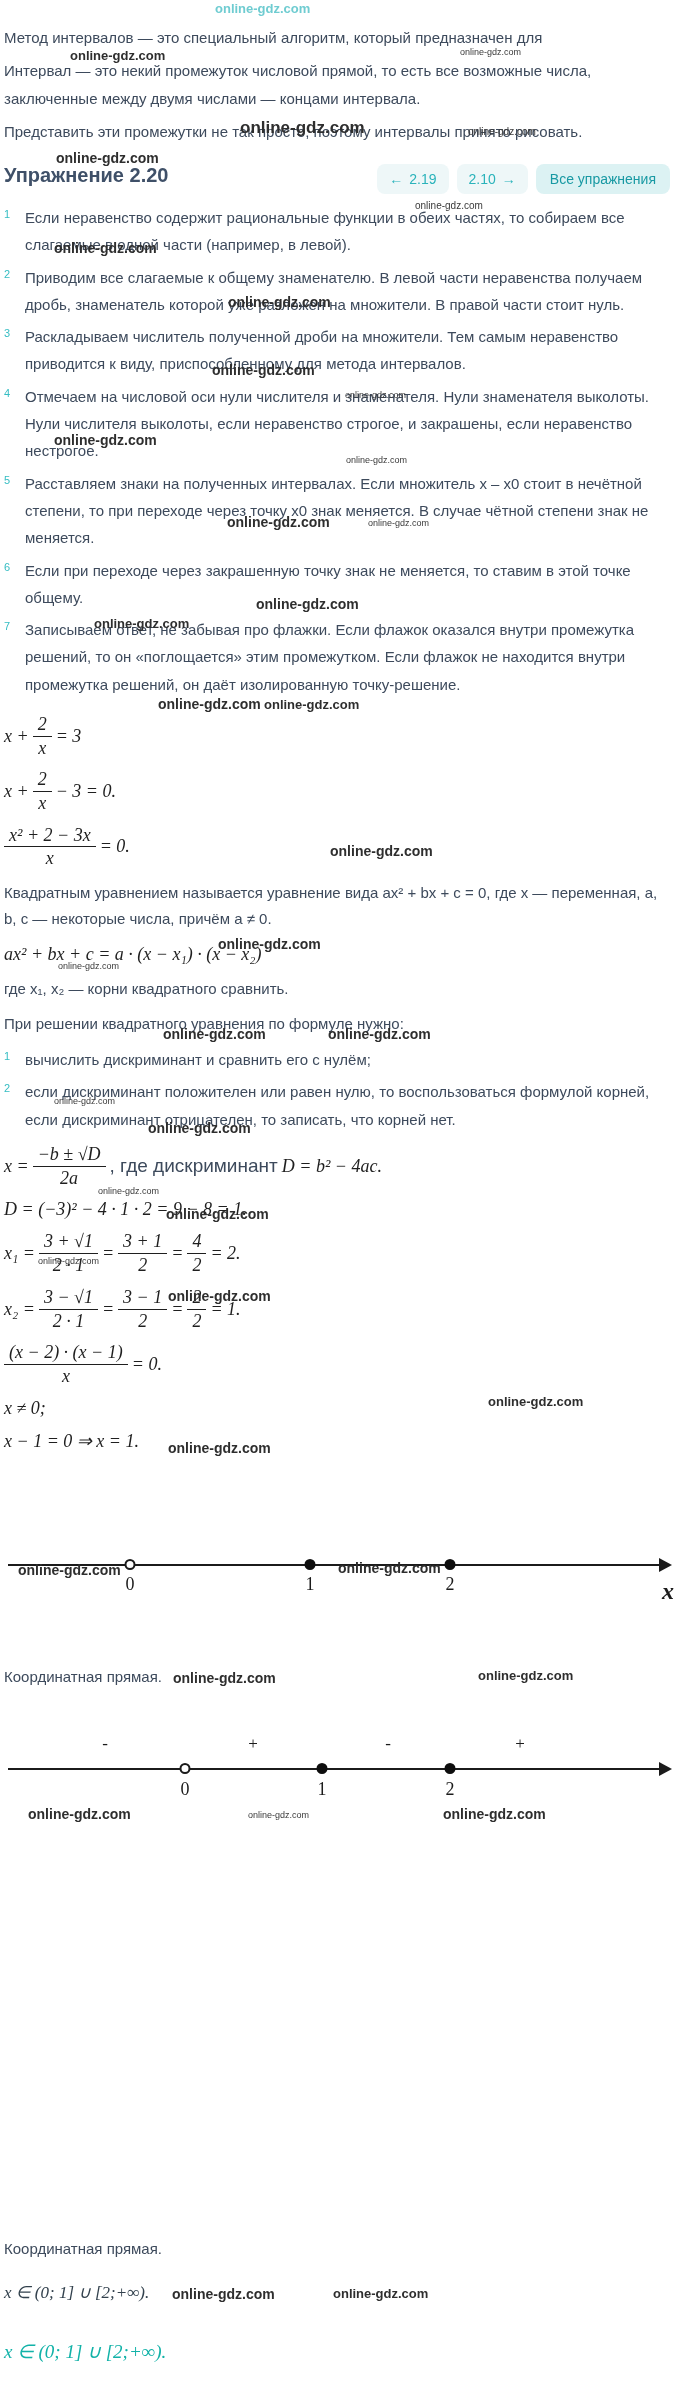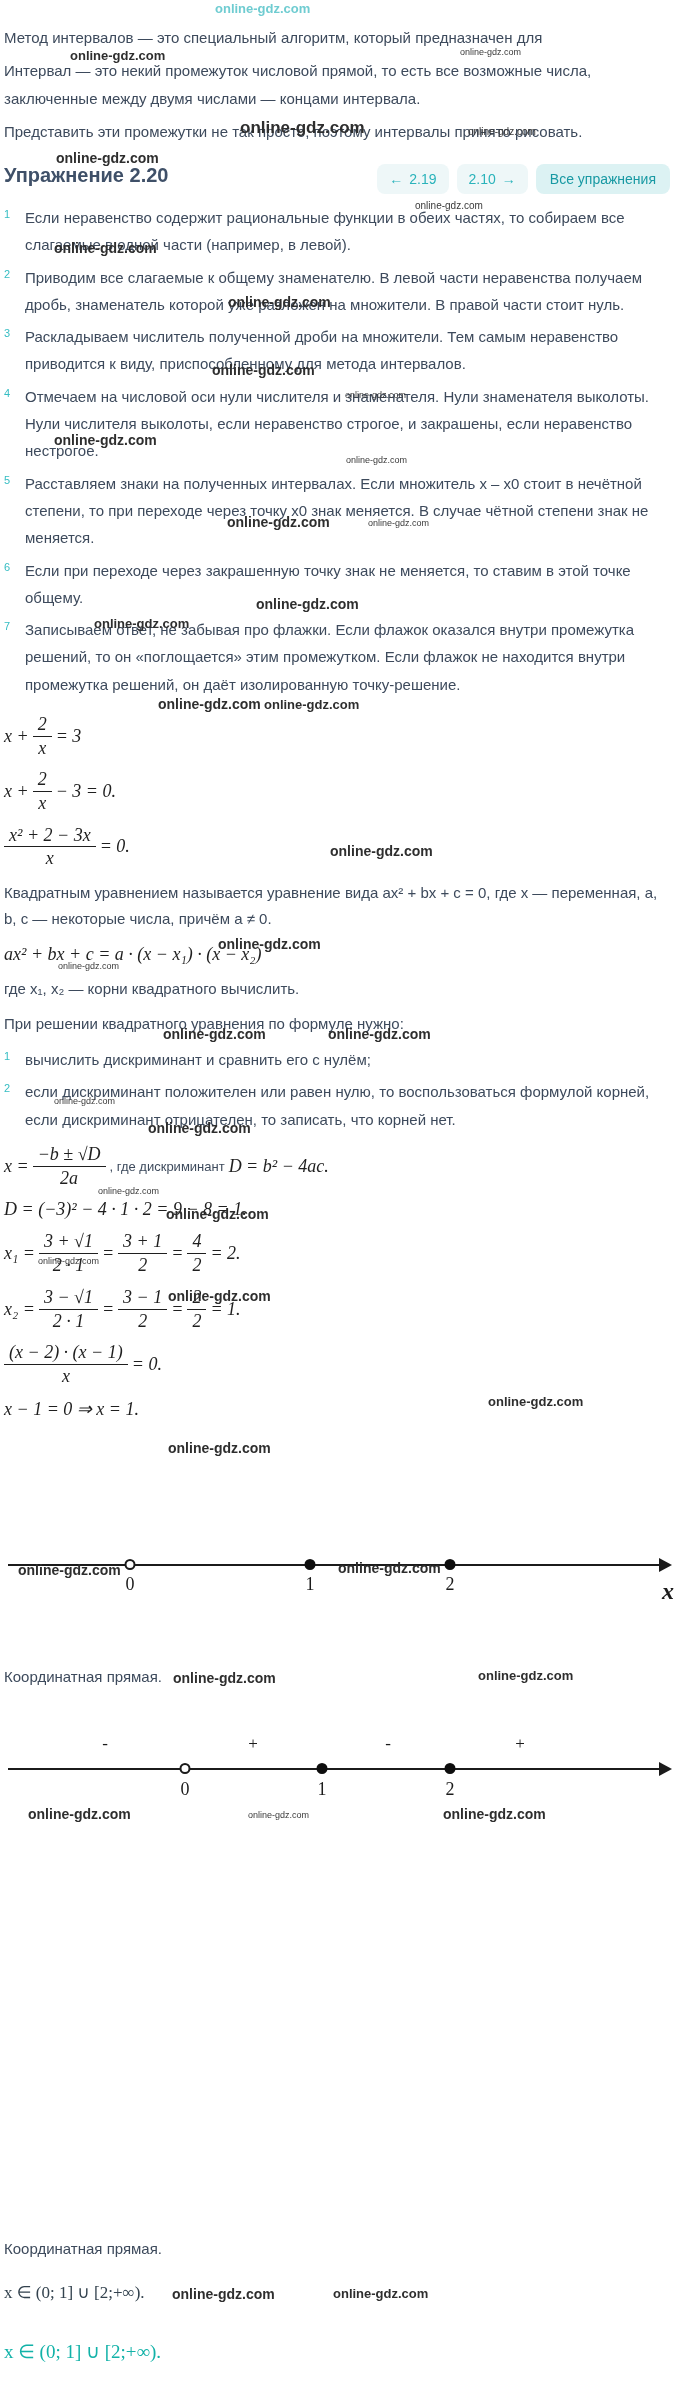--- a/index.html
+++ b/index.html
@@ -18,21 +18,21 @@
   .steps,.substeps{list-style:none;margin-top:6px;}
   .step{display:grid;grid-template-columns:17px 1fr;column-gap:4px;margin-bottom:5px;}
   .step-num{font-size:11px;color:#35bdc3;padding-top:4px;}
   .step-text{font-size:15px;line-height:1.82;color:#3d4a5c;}
   .math-block{margin-top:16px;}
   .math-line{font-family:"Liberation Serif",serif;font-style:italic;font-size:18px;color:#1f1f1f;
              margin:11px 0;display:flex;align-items:center;flex-wrap:wrap;gap:4px;}
   .frac{display:inline-block;text-align:center;vertical-align:middle;line-height:1.15;}
   .fnum{display:block;border-bottom:1.5px solid #1f1f1f;padding:0 5px 1px;}
   .fden{display:block;padding:1px 5px 0;}
-  .roman{font-family:"Liberation Sans",sans-serif;font-style:normal;font-size:13px;color:#3d4a5c;}
+  .roman{font-family:"Liberation Sans",sans-serif;font-style:normal;font-size:19px;color:#3d4a5c;}
   .text-para{font-size:15px;line-height:1.75;color:#3d4a5c;margin:9px 0;}
   .nl{position:absolute;left:0;width:680px;z-index:1;}
   .nl1{top:1540px;height:70px;}
   .nl2{top:1722px;height:92px;}
   .nl-axis{position:absolute;left:8px;right:20px;height:0;border-top:2px solid #1b1b1b;}
   .nl1 .nl-axis{top:24px;} .nl2 .nl-axis{top:46px;}
   .nl-arrow{position:absolute;right:8px;width:0;height:0;border-left:13px solid #1b1b1b;
             border-top:7px solid transparent;border-bottom:7px solid transparent;}
   .nl1 .nl-arrow{top:18px;} .nl2 .nl-arrow{top:40px;}
   .nl-pt{position:absolute;width:11px;height:11px;border-radius:50%;transform:translateX(-50%);}
@@ -40,21 +40,21 @@
   .nl-pt.open{background:#fff;border:2px solid #1b1b1b;}
   .nl-pt.filled{background:#0e0e0e;border:2px solid #0e0e0e;}
   .nl-num{position:absolute;transform:translateX(-50%);font-family:"Liberation Serif",serif;
           font-size:18px;color:#1b1b1b;}
   .nl1 .nl-num{top:34px;} .nl2 .nl-num{top:57px;}
   .nl-x{position:absolute;right:6px;top:38px;font-family:"Liberation Serif",serif;font-style:italic;
         font-weight:700;font-size:24px;color:#1b1b1b;}
   .nl-sign{position:absolute;top:12px;transform:translateX(-50%);font-size:17px;color:#1b1b1b;
            font-family:"Liberation Serif",serif;}
   .caption{position:absolute;left:4px;font-size:15px;color:#3d4a5c;z-index:1;}
-  .answer{position:absolute;left:4px;font-family:"Liberation Serif",serif;
+  .answer{position:absolute;left:4px;font-family:"Liberation Serif",serif;font-style:italic;
           font-size:17px;color:#33424e;z-index:1;}
   .answer.final{color:#12b2a8;font-size:19px;}
   .wm{position:absolute;z-index:3;font-weight:700;color:#2e2e2e;white-space:nowrap;
       font-family:"Liberation Sans",sans-serif;}
   .wm.light{font-weight:400;color:#3a3a3a;}
   .wm.teal{color:#6fccd1;}
 </style>
 </head>
 <body>
 
@@ -179,21 +179,21 @@
             <span class="fnum">x² + 2 − 3x</span>
             <span class="fden">x</span>
           </span>
         <span>= 0.</span>
       </div>
 
       <p class="text-para">Квадратным уравнением называется уравнение вида ax² + bx + c = 0, где x — переменная, a, b, c — некоторые числа, причём a ≠ 0.</p>
 
       <div class="math-line">ax² + bx + c = a · (x − x₁) · (x − x₂)</div>
 
-      <p class="text-para">где x₁, x₂ — корни квадратного вычислить.</p>
+      <p class="text-para">где x₁, x₂ — корни квадратного сравнить.</p>
 
       <p class="text-para">При решении квадратного уравнения по формуле нужно:</p>
 
       <ol class="substeps">
         <li class="step">
           <span class="step-num">1</span>
           <span class="step-text">вычислить дискриминант и сравнить его с нулём;</span>
         </li>
         <li class="step">
           <span class="step-num">2</span>
@@ -253,20 +253,21 @@
 
 
       <div class="math-line">
         <span class="frac">
             <span class="fnum">(x − 2) · (x − 1)</span>
             <span class="fden">x</span>
           </span>
         <span>= 0.</span>
       </div>
 
+      <div class="math-line">x ≠ 0;</div>
       <div class="math-line">x − 1 = 0 ⇒ x = 1.</div>
 
     </div>
   </div>
 
   <div class="nl nl1">
     <div class="nl-axis"></div>
     <div class="nl-arrow"></div>
     <div class="nl-pt open" style="left:130px"></div>
     <div class="nl-pt filled" style="left:310px"></div>

